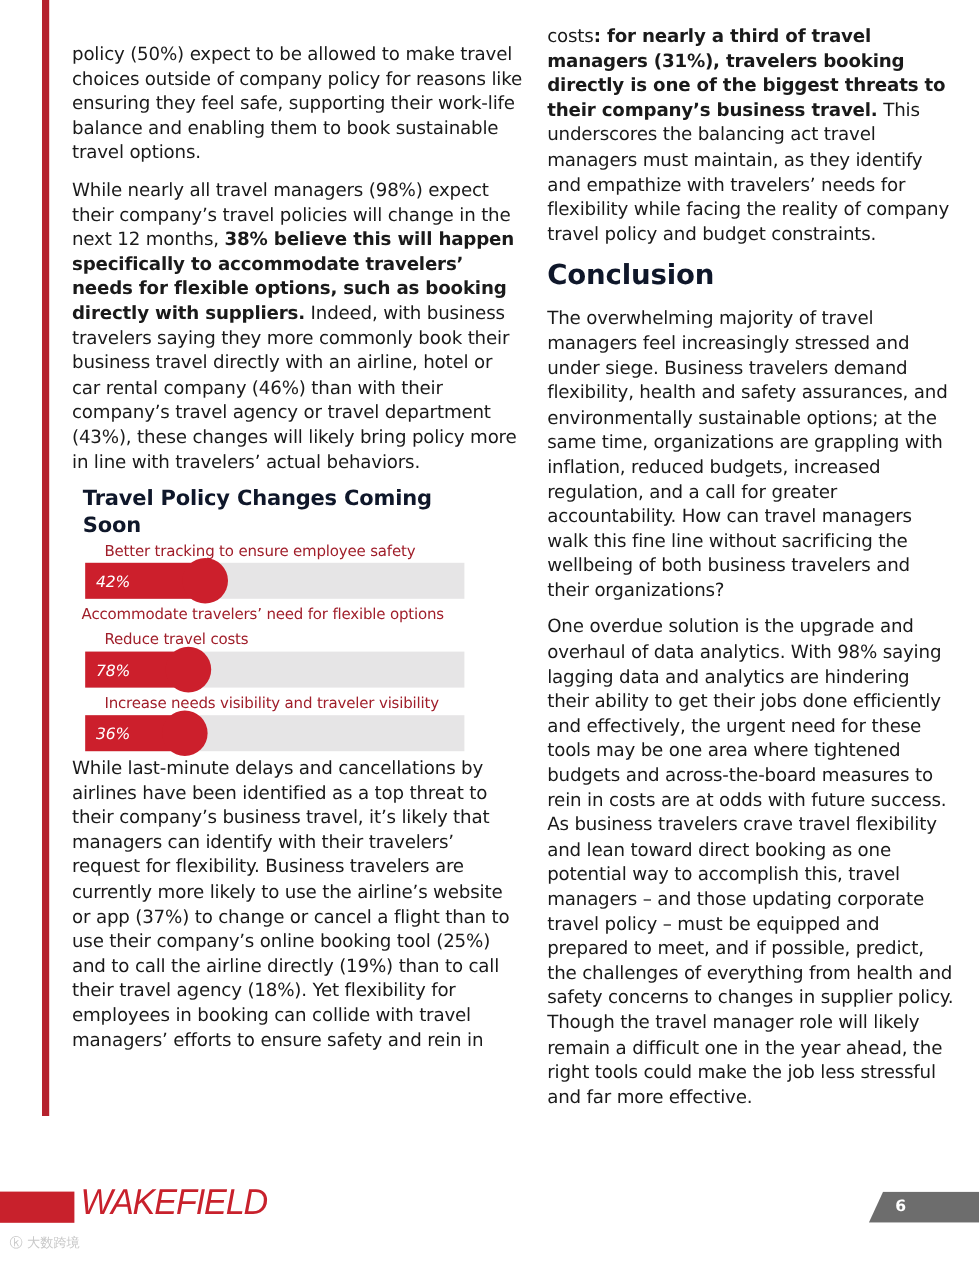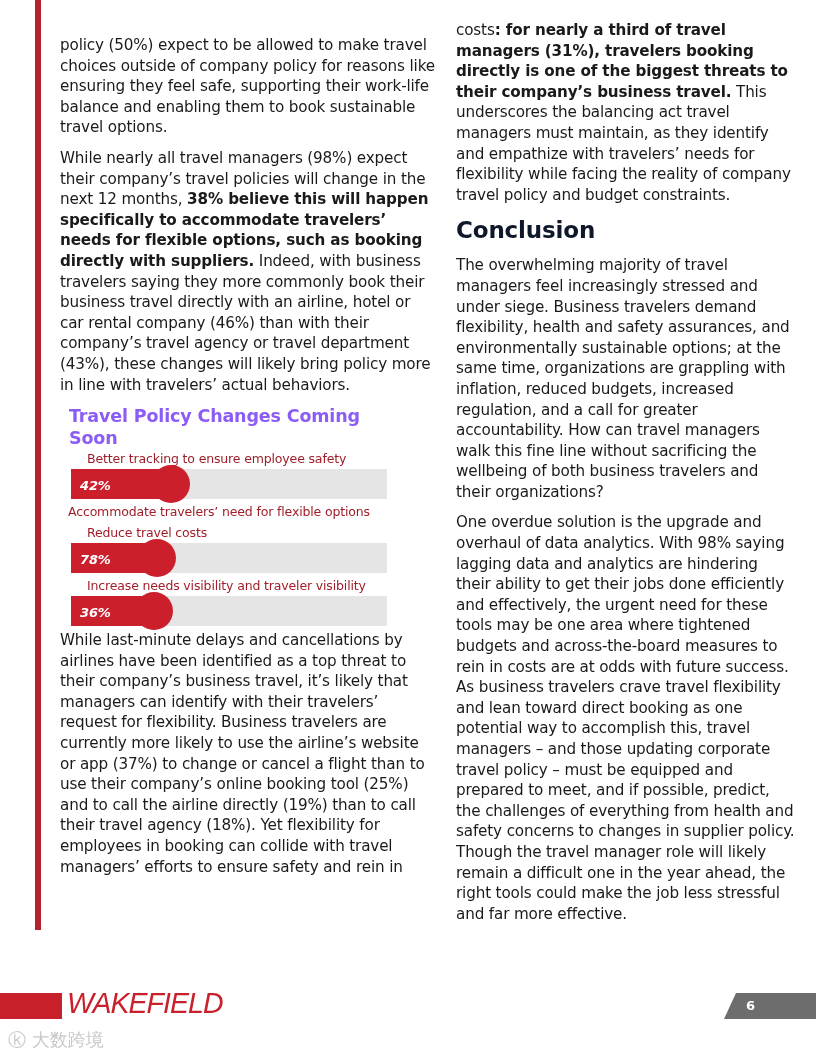--- a/index.html
+++ b/index.html
@@ -16,47 +16,47 @@
   .col-left { left: 60px; top: 35px; width: 378px; }
   .col-right { left: 456px; top: 20px; width: 340px; }
   .col p { margin: 0 0 10px 0; }
   .col b { font-weight: bold; }
   .heading {
     font-size: 23px; font-weight: bold; color: #0f172a;
     margin: 2px 0 10px 0; line-height: 30px;
   }
   
   .chart { position: relative; margin: 6px 0 0 0; width: 340px; }
-  .chart-title { font-size: 17.5px; font-weight: bold; margin: 0 0 1px 9px; color: #8b5cf6; line-height: 22px; }
+  .chart-title { font-size: 17.5px; font-weight: bold; margin: 0 0 1px 9px; color: #0f172a; line-height: 22px; }
   .bar-group { margin-bottom: 4px; }
   .bar-label { font-size: 12.5px; color: #a01e2a; line-height: 17px; margin-left: 27px; white-space: nowrap; }
   .bar-track {
     position: relative; margin: 2px 0 0 11px; width: 316px; height: 30px;
     background: #e6e5e6;
   }
   .bar-fill {
     position: absolute; left: 0; top: 0; height: 30px; background: #cc1f2c;
   }
   .bar-cap {
     position: absolute; top: -4px; width: 38px; height: 38px; border-radius: 50%;
     background: #cc1f2c;
   }
   .bar-value {
-    position: absolute; left: 9px; top: 7px; font-size: 13px; font-weight: bold;
+    position: absolute; left: 9px; top: 7px; font-size: 13px; font-weight: normal;
     color: #ffffff; font-style: italic;
   }
   
   .footer-red { position: absolute; left: 0; top: 993px; width: 62px; height: 26px; background: #c8212c; }
   .logo {
     position: absolute; left: 67px; top: 986px; font-size: 30px; font-style: italic;
     color: #c8212c; letter-spacing: -1px; font-family: "Liberation Sans", sans-serif;
     transform: scaleX(0.95); transform-origin: left;
   }
   .watermark {
-    position: absolute; left: 8px; top: 1028px; font-size: 18px; color: #c8c8c8;
+    position: absolute; left: 8px; top: 1028px; font-size: 11px; color: #c8c8c8;
     font-family: "DejaVu Sans", sans-serif;
   }
   .page-tab {
     position: absolute; left: 724px; top: 993px; width: 92px; height: 26px; background: #6d6d6d;
     clip-path: polygon(12px 0, 100% 0, 100% 100%, 0 100%);
   }
   .page-num {
     position: absolute; left: 746px; top: 998px; font-size: 13px; font-weight: bold; color: #fff;
   }
 </style>

